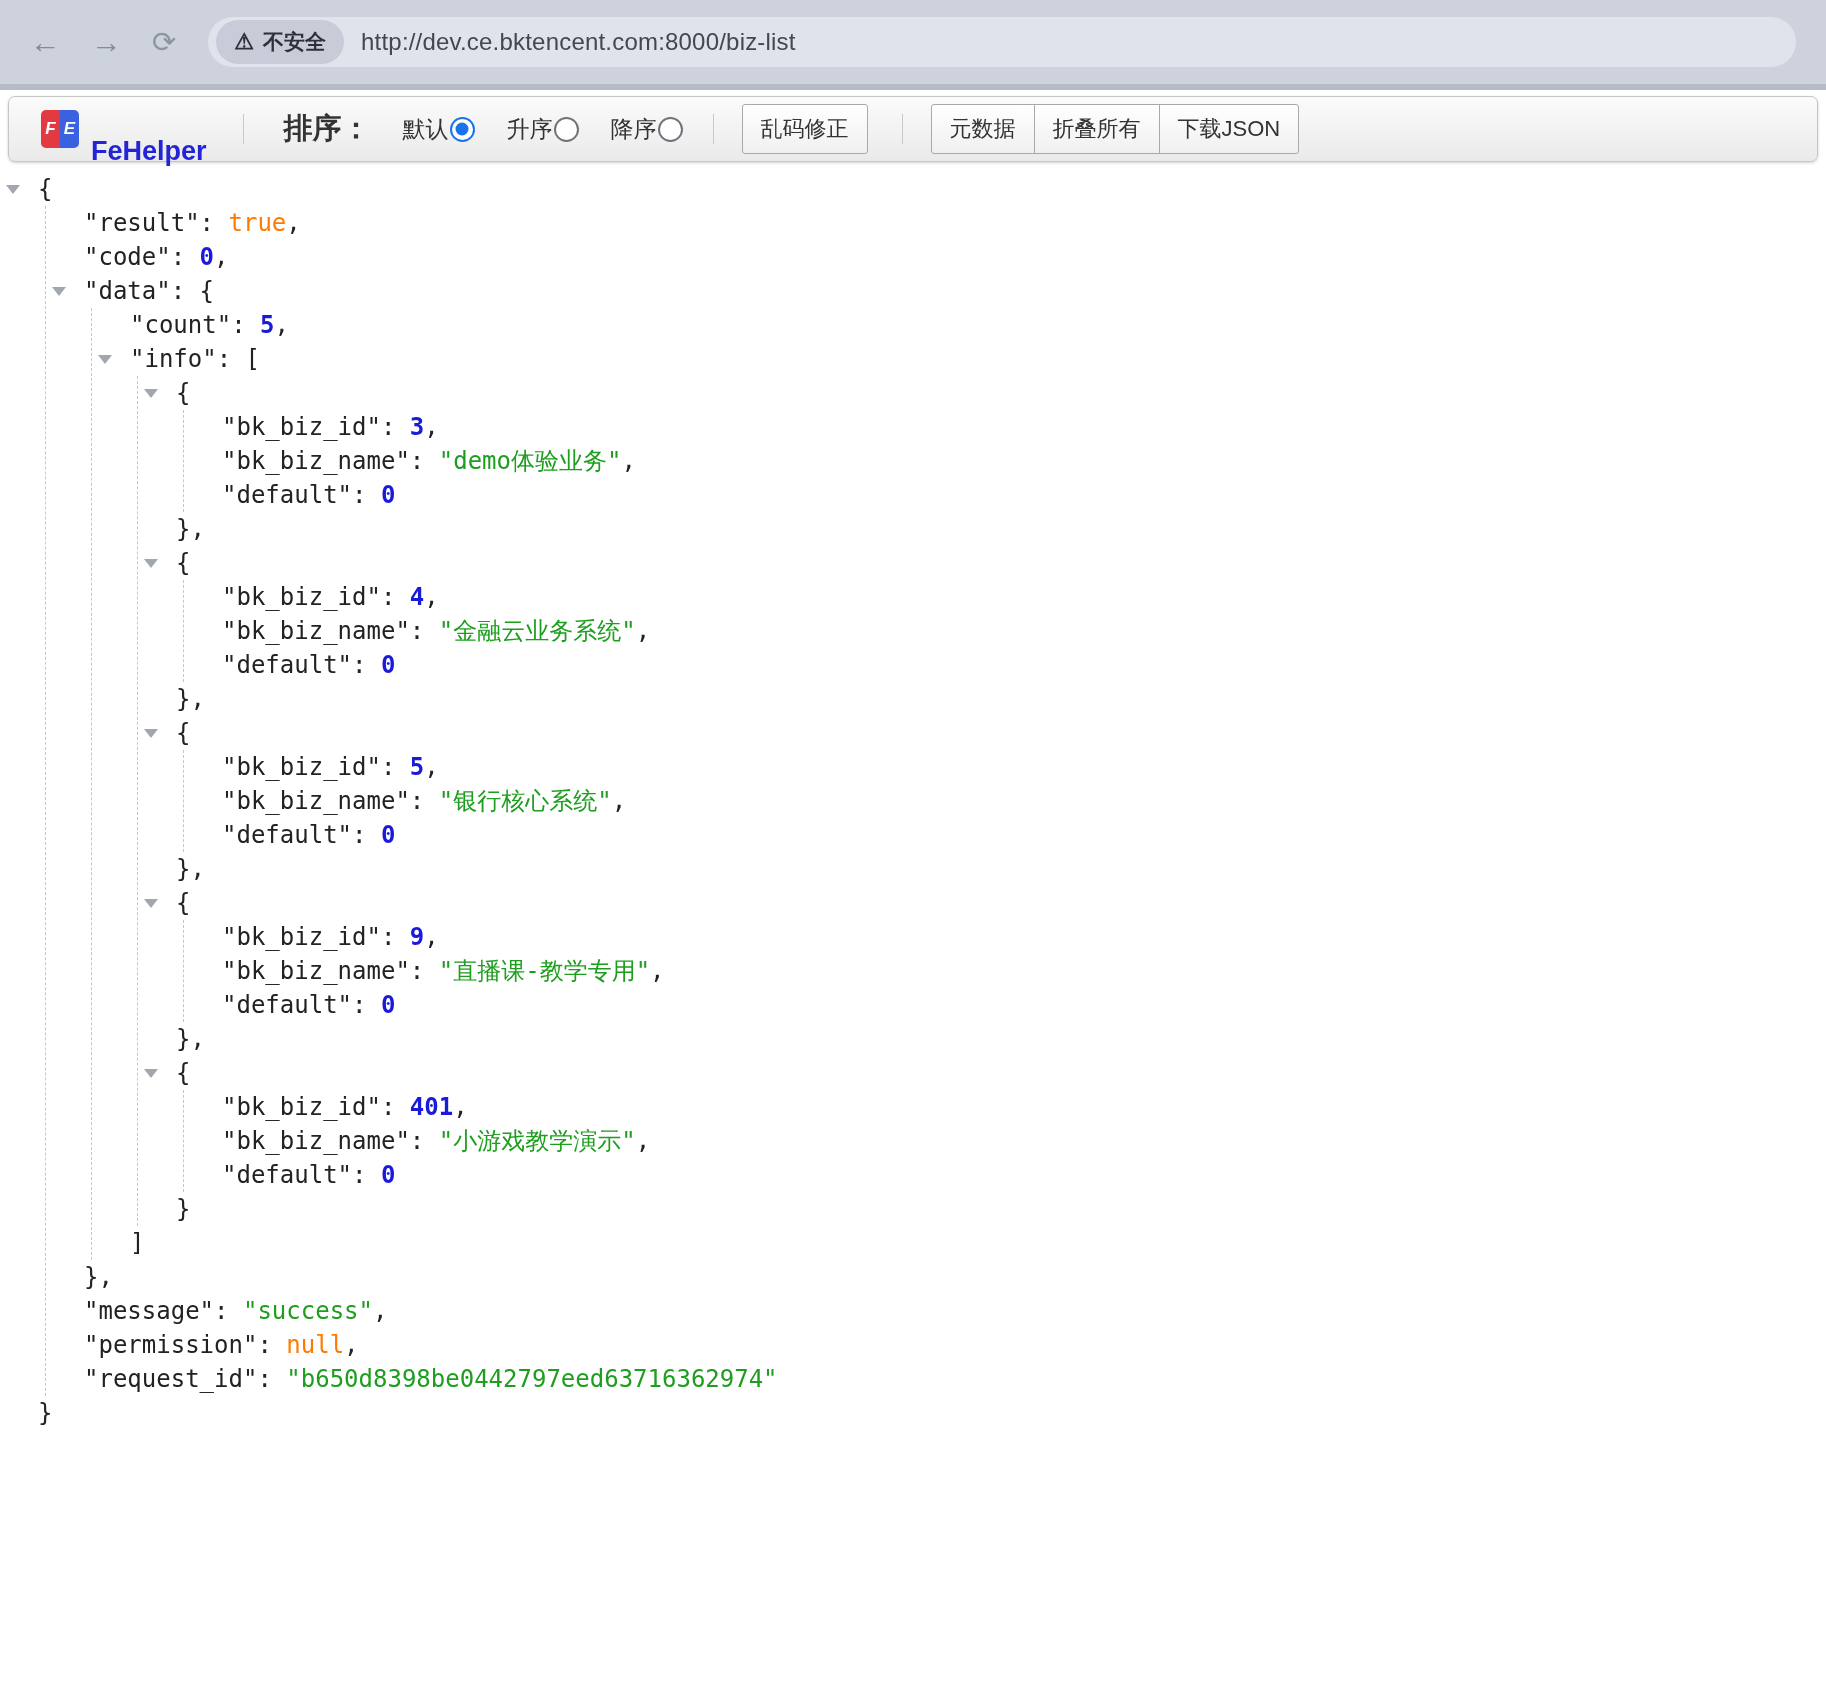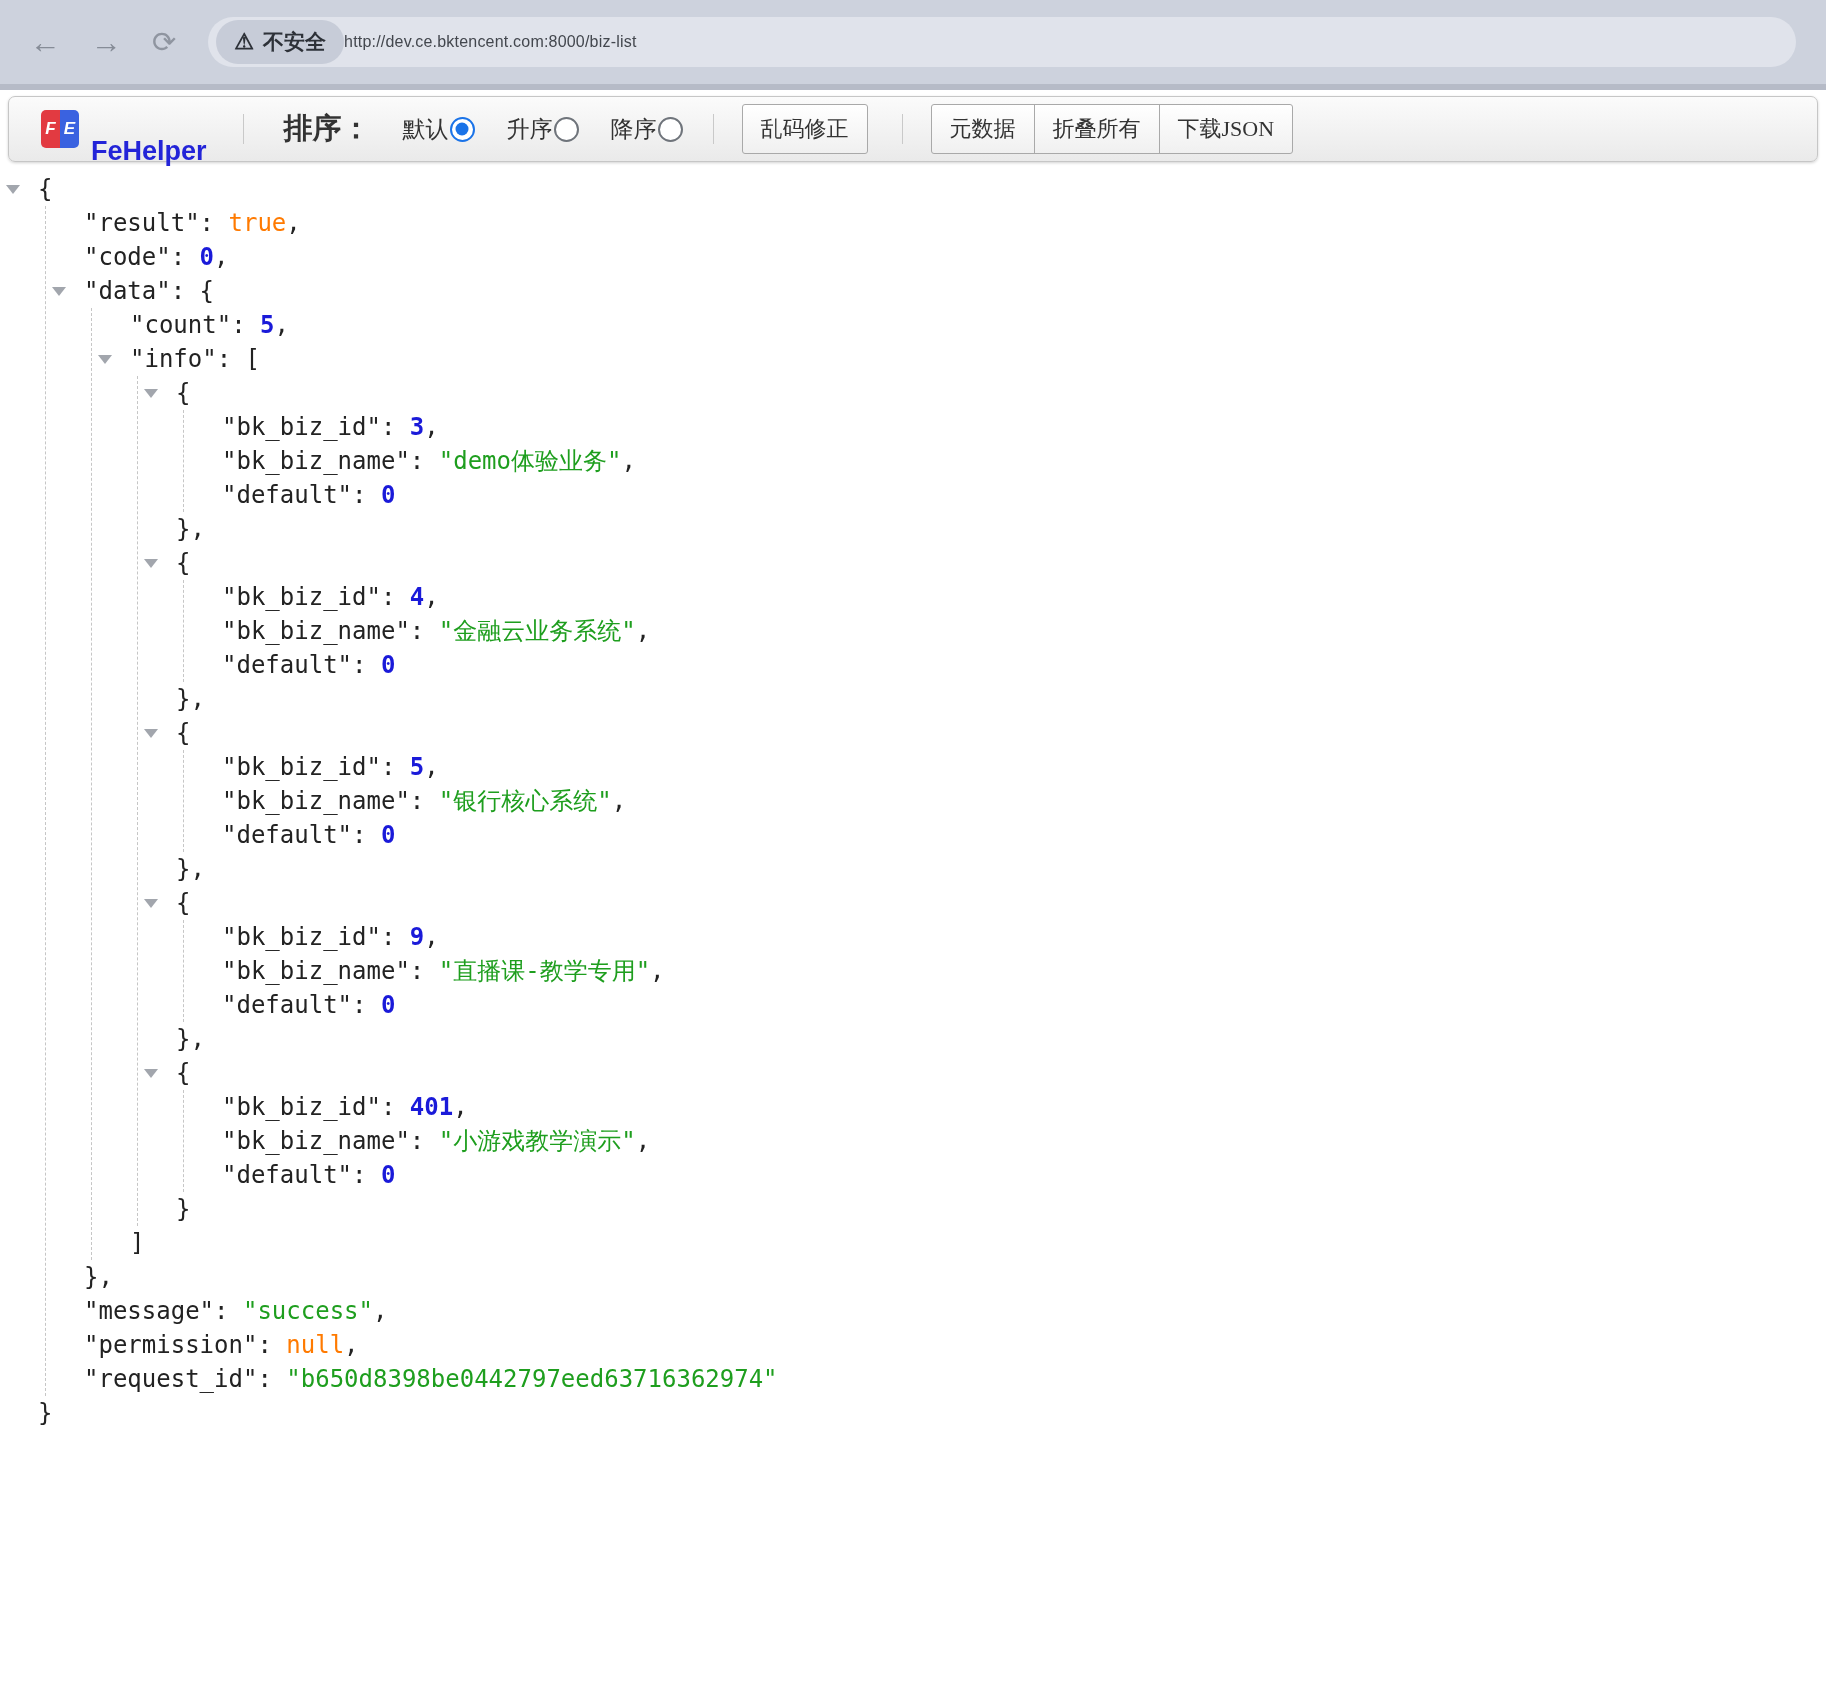--- a/index.html
+++ b/index.html
@@ -11,21 +11,21 @@
             display: flex; align-items: center; }
   .nav-icon { font-size: 31px; color: #868c97; margin-left: 30px; line-height: 1;
               user-select: none; cursor: pointer; }
   .nav-icon.reload { font-size: 29px; color: #8f95a0; }
   .url-pill { flex: 1; height: 50px; background: #e0e3eb; border-radius: 26px;
               margin: 0 30px 0 32px; display: flex; align-items: center; overflow: hidden; }
   .sec-badge { display: flex; align-items: center; gap: 9px; background: #c7ccd8;
                border-radius: 25px; padding: 8px 18px; margin-left: 8px;
                color: #2d3138; font-weight: 600; font-size: 21px; cursor: pointer; }
   .warn-glyph { font-size: 22px; line-height: 1; color: #2d3138; }
-  .url-text { font-size: 16px; color: #43474e; letter-spacing: .2px; }
+  .url-text { margin-left: 17px; font-size: 24px; color: #43474e; letter-spacing: .2px; }
 
   
   .fe-panel { margin: 6px 8px 0 8px; height: 66px; border: 1px solid #c6c6c6;
               border-radius: 7px; background: linear-gradient(#fbfbfb, #eaeaea);
               box-shadow: 0 1px 3px rgba(0,0,0,.18);
               display: flex; align-items: center; padding: 0 18px; }
   .fe-logo { width: 38px; height: 38px; border-radius: 5px; overflow: hidden;
              display: flex; margin-left: 14px; flex: none; }
   .fe-logo .half { flex: 1; display: flex; align-items: center; justify-content: center;
                    color: #fff; font-weight: bold; font-size: 17px; font-style: italic; }
@@ -38,21 +38,21 @@
   .radio-opt { display: flex; align-items: center; gap: 1px; margin-left: 32px; cursor: pointer; }
   .radio-opt .txt { font-size: 23px; color: #333; }
   .radio { width: 25px; height: 25px; border-radius: 50%; background: #fff; flex: none; position: relative; }
   .radio.off { border: 2px solid #6f747b; }
   .radio.on  { border: 2px solid #1a73e8; }
   .radio.on::after { content: ""; position: absolute; left: 50%; top: 50%;
                      width: 13px; height: 13px; border-radius: 50%; background: #1a73e8;
                      transform: translate(-50%,-50%); }
   .btn { font-size: 22px; color: #333; background: linear-gradient(#ffffff,#f0f0f0);
          border: 1px solid #a9a9a9; border-radius: 3px; padding: 9px 18px;
-         cursor: pointer; font-family: Liberation Serif, serif; white-space: nowrap; }
+         cursor: pointer; font-family: Liberation Sans, sans-serif; white-space: nowrap; }
   .fix-btn { margin-left: 28px; }
   .btn-group { display: flex; margin-left: 28px; }
   .btn-group .btn { border-radius: 0; }
   .btn-group .btn + .btn { margin-left: -1px; }
   .btn-group .btn:first-child { border-radius: 3px 0 0 3px; }
   .btn-group .btn:last-child  { border-radius: 0 3px 3px 0; }
 
   
   .json-area { padding: 10px 20px 120px 38px; font-family: "DejaVu Sans Mono", monospace;
                font-size: 24px; color: #222; }

